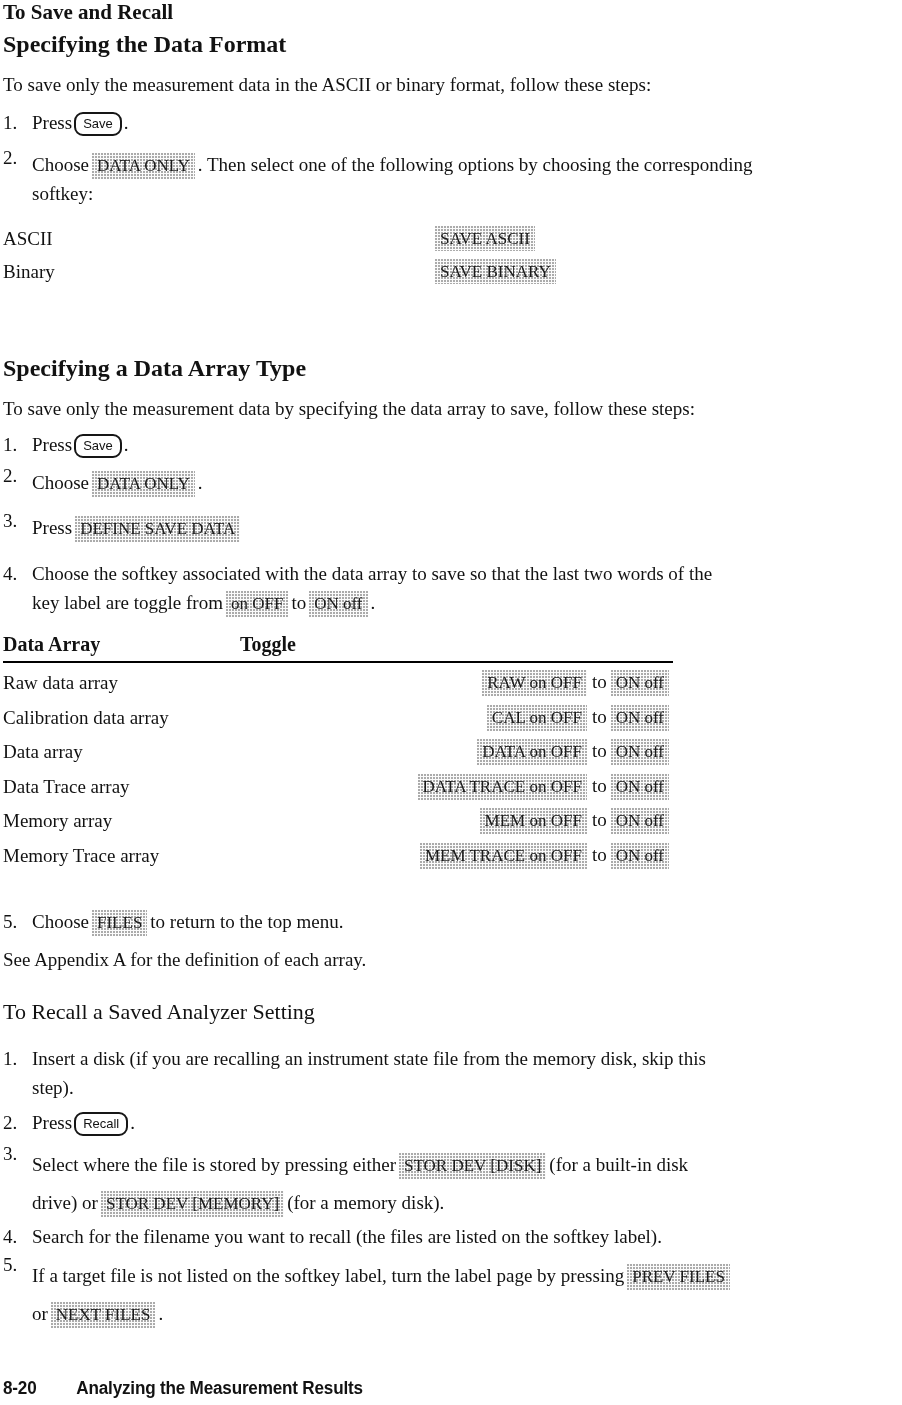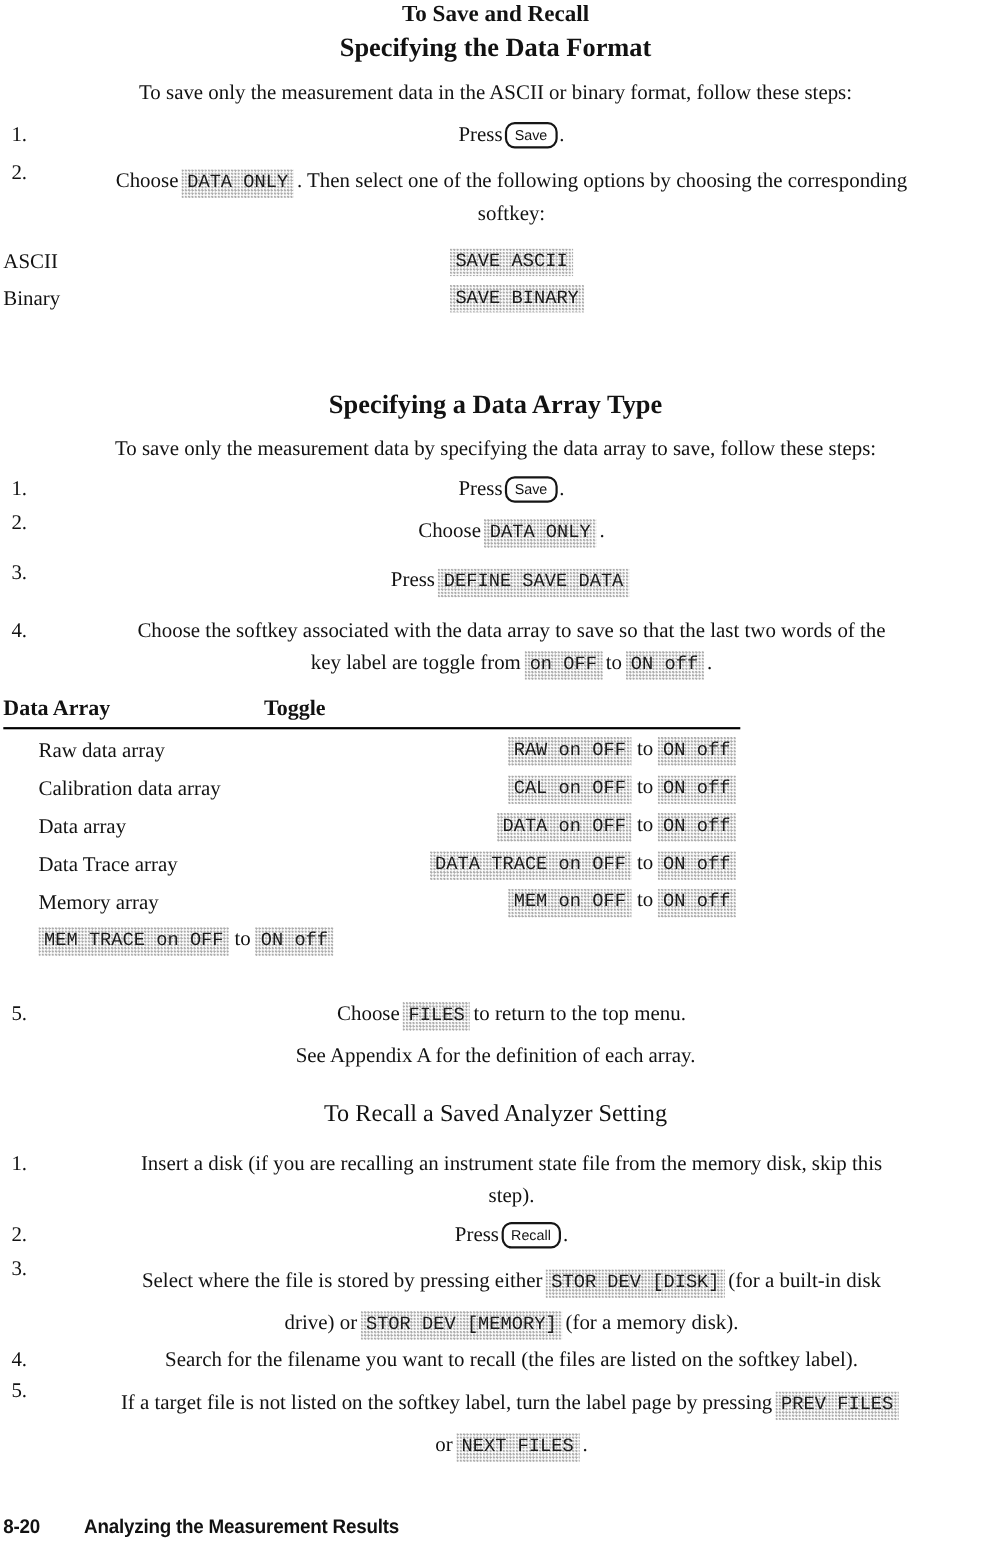--- a/index.html
+++ b/index.html
@@ -5,35 +5,35 @@
   html,body { margin:0; padding:0; background:#ffffff; }
   #page {
     position:relative;
     width:902px; height:1405px;
     background:#ffffff;
     color:#121212;
     font-family:"Liberation Serif", serif;
     font-size:19px;
     overflow:hidden;
   }
-  .blk { position:absolute; left:3px; right:4px;text-align:center; }
+  .blk { position:absolute; left:3px; right:4px; }
 
   .h-top  { font-weight:bold; font-size:21px; line-height:1.1; }
   .h-sub  { font-weight:bold; font-size:24px; line-height:1.1; }
   .h-big  { font-weight:normal; font-size:22px; line-height:1.1; }
 
   .para { line-height:29px; }
 
   .li { display:flex; align-items:flex-start; }
   .li .num { flex:0 0 29px; line-height:29px; }
   .li .num.raised { position:relative; top:-7px; }
   .li .li-body { flex:1 1 auto; line-height:29px; }
 
   .softkey {
-    font-family:Liberation Mono, monospace;
+    font-family:Liberation Serif, serif;
     font-size:17px;
     line-height:1.15;
     display:inline-block;
     padding:3px 5px;
     margin:0 3px;
     color:#1a1a1a;
     background-color:#fbfbfb;
     background-image:radial-gradient(circle at 1px 1px, #ababab 0.9px, rgba(0,0,0,0) 1.1px);
     background-size:3px 3px;
     white-space:nowrap;
@@ -51,22 +51,22 @@
     position:relative;
     top:-1px;
   }
 
   .tbl { position:absolute; left:3px; width:670px; }
   .t-head { display:grid; align-items:end; font-weight:bold; font-size:20px;
             padding-bottom:5px; border-bottom:2.5px solid #000; }
   .t-head.cols1 { grid-template-columns:406px 1fr; }
   .t-head.cols2 { grid-template-columns:237px 1fr; }
   .t-row { display:grid; align-items:center; }
-  .t-row.cols1 { grid-template-columns:406px 1fr; height:33px; }
-  .t-row.cols2 { grid-template-columns:237px 1fr; height:34.5px;margin-left:32px; }
+  .t-row.cols1 { grid-template-columns:406px 1fr; height:33px;gap:26px; }
+  .t-row.cols2 { grid-template-columns:237px 1fr; height:34.5px; }
   .t-body1 { padding-top:4px; }
   .t-body2 { padding-top:3px; }
   .t-row .softkey:first-child { margin-left:0; }
   .toggle-cell { white-space:nowrap;text-align:right; }
   .toggle-cell .softkey { margin-left:0; margin-right:4px; }
   .toggle-cell .to-word { margin:0 4px 0 1px; }
 
   #footer {
     position:absolute; left:3px; top:1378px;
     font-family:"Liberation Sans", sans-serif;
@@ -168,20 +168,21 @@
       </div>
       <div class="t-row cols2">
         <span>Data Trace array</span>
         <span class="toggle-cell"><span class="softkey">DATA TRACE on OFF</span><span class="to-word">to</span><span class="softkey">ON off</span></span>
       </div>
       <div class="t-row cols2">
         <span>Memory array</span>
         <span class="toggle-cell"><span class="softkey">MEM on OFF</span><span class="to-word">to</span><span class="softkey">ON off</span></span>
       </div>
       <div class="t-row cols2">
+        <span>Memory Trace array</span>
         <span class="toggle-cell"><span class="softkey">MEM TRACE on OFF</span><span class="to-word">to</span><span class="softkey">ON off</span></span>
       </div>
     </div>
   </div>
 
   <div class="blk li" style="top:907px">
     <span class="num">5.</span>
     <div class="li-body">
       <span>Choose</span><span class="softkey">FILES</span><span>to return to the top menu.</span>
     </div>

